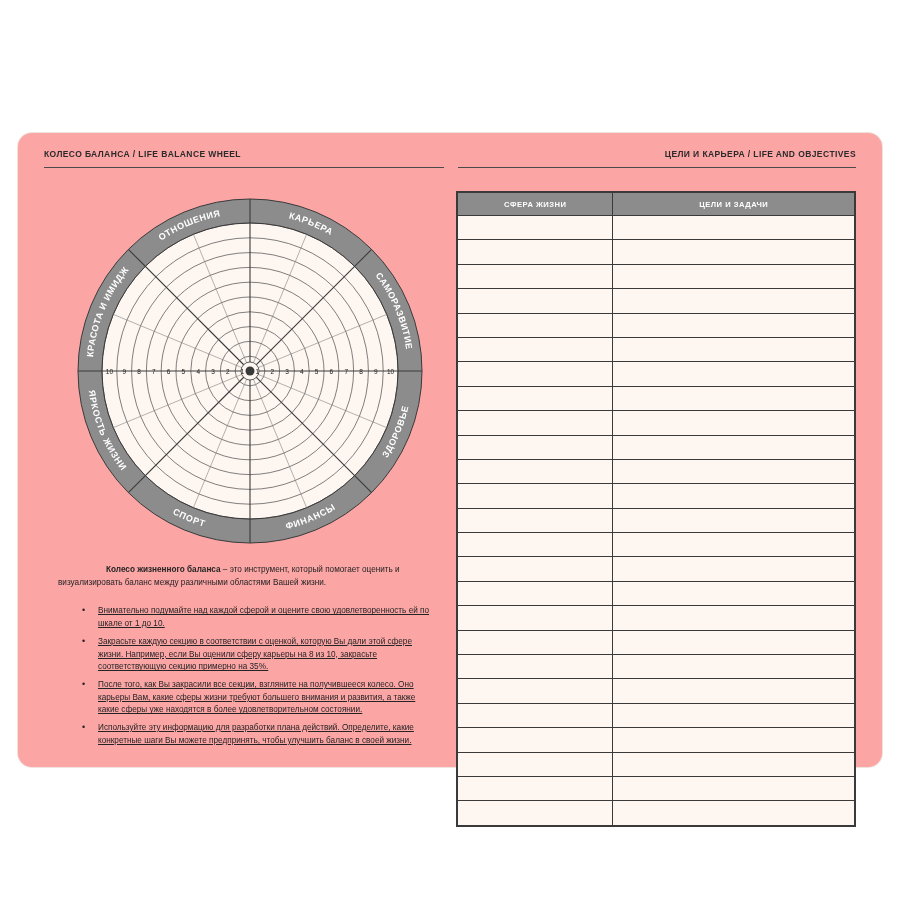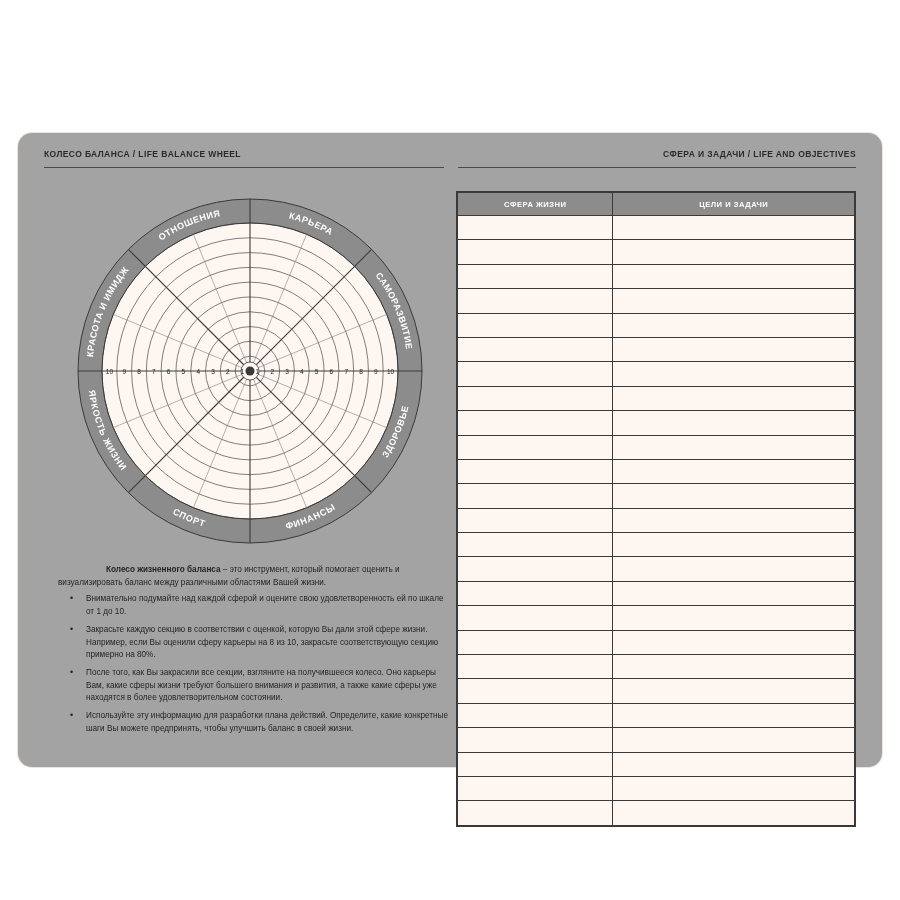--- a/index.html
+++ b/index.html
@@ -17,21 +17,21 @@
     background: #ffffff;
     overflow: hidden;
   }
   
   .spread {
     position: absolute;
     left: 18px;
     top: 133px;
     width: 864px;
     height: 634px;
-    background: #a3a3a3;
+    background: #fca5a5;
     border-radius: 14px;
     box-shadow: 0 0 0 1px #efe4dc;
   }
   .page-inner {
     position: absolute;
     left: 26px;
     top: 16px;
     right: 26px;
     bottom: 16px;
   }
@@ -72,21 +72,21 @@
     position: absolute;
     left: 14px;
     top: 415px;
     width: 395px;
     font-size: 8.2px;
     line-height: 1.55;
     color: #242424;
   }
   .desc p { margin: 0 0 4px 0; }
   .desc .lead b { font-weight: bold; margin-left: 48px; }
-  .bullets { margin: 4px; padding: 0; list-style: none; }
+  .bullets { margin: 16px; padding: 0; list-style: none; text-decoration: underline; }
   .bullets li {
     position: relative;
     padding-left: 24px;
     margin-bottom: 5px;
   }
   .bullets li::before {
     content: "•";
     position: absolute;
     left: 8px;
     top: -1px;
@@ -133,21 +133,21 @@
   <div class="spread">
     <div class="page-inner">
 
       <div class="hdr hdr-left">
         <b>КОЛЕСО БАЛАНСА /</b>
         <b class="light">LIFE BALANCE WHEEL</b>
       </div>
       <div class="rule rule-left"></div>
 
       <div class="hdr hdr-right">
-        <b>СФЕРА И ЗАДАЧИ /</b>
+        <b>ЦЕЛИ И КАРЬЕРА /</b>
         <b class="light">LIFE AND OBJECTIVES</b>
       </div>
       <div class="rule rule-right"></div>
 
       <div class="wheel-wrap">
         <svg id="wheel-svg" width="360" height="360" viewBox="0 0 360 360">
             <path d="M 8 180 a 172 172 0 1 0 344 0 a 172 172 0 1 0 -344 0 Z M 32 180 a 148 148 0 1 0 296 0 a 148 148 0 1 0 -296 0 Z" fill="#8c8c8c" fill-rule="evenodd"></path>
             <circle cx="180" cy="180" r="148" fill="#fdf6f1"></circle>
             <circle cx="180" cy="180" r="14.8" fill="none" stroke="#4a4a4a" stroke-width="0.7"></circle>
             <circle cx="180" cy="180" r="29.6" fill="none" stroke="#4a4a4a" stroke-width="0.7"></circle>
@@ -219,21 +219,21 @@
             <text font-size="9" font-weight="bold" letter-spacing="0.6" font-family="&quot;Liberation Sans&quot;, sans-serif" fill="#ffffff"><textPath startOffset="50%" href="#arc7" xlink:href="#arc7" text-anchor="middle" dominant-baseline="middle">ОТНОШЕНИЯ</textPath></text>
           </svg>
       </div>
 
       <div class="desc">
         <p class="lead">
           <b>Колесо жизненного баланса</b><span> – это инструмент, который помогает оценить и визуализировать баланс между различными областями Вашей жизни.</span>
         </p>
         <ul class="bullets" id="bullet-list">
             <li>Внимательно подумайте над каждой сферой и оцените свою удовлетворенность ей по шкале от 1 до 10.</li>
-            <li>Закрасьте каждую секцию в соответствии с оценкой, которую Вы дали этой сфере жизни. Например, если Вы оценили сферу карьеры на 8 из 10, закрасьте соответствующую секцию примерно на 80%.</li>
+            <li>Закрасьте каждую секцию в соответствии с оценкой, которую Вы дали этой сфере жизни. Например, если Вы оценили сферу карьеры на 8 из 10, закрасьте соответствующую секцию примерно на 35%.</li>
             <li>После того, как Вы закрасили все секции, взгляните на получившееся колесо. Оно карьеры Вам, какие сферы жизни требуют большего внимания и развития, а также какие сферы уже находятся в более удовлетворительном состоянии.</li>
             <li>Используйте эту информацию для разработки плана действий. Определите, какие конкретные шаги Вы можете предпринять, чтобы улучшить баланс в своей жизни.</li>
           </ul>
       </div>
 
       <div class="tbl">
         <table>
           <thead>
             <tr>
               <th class="col-a">СФЕРА ЖИЗНИ</th>

